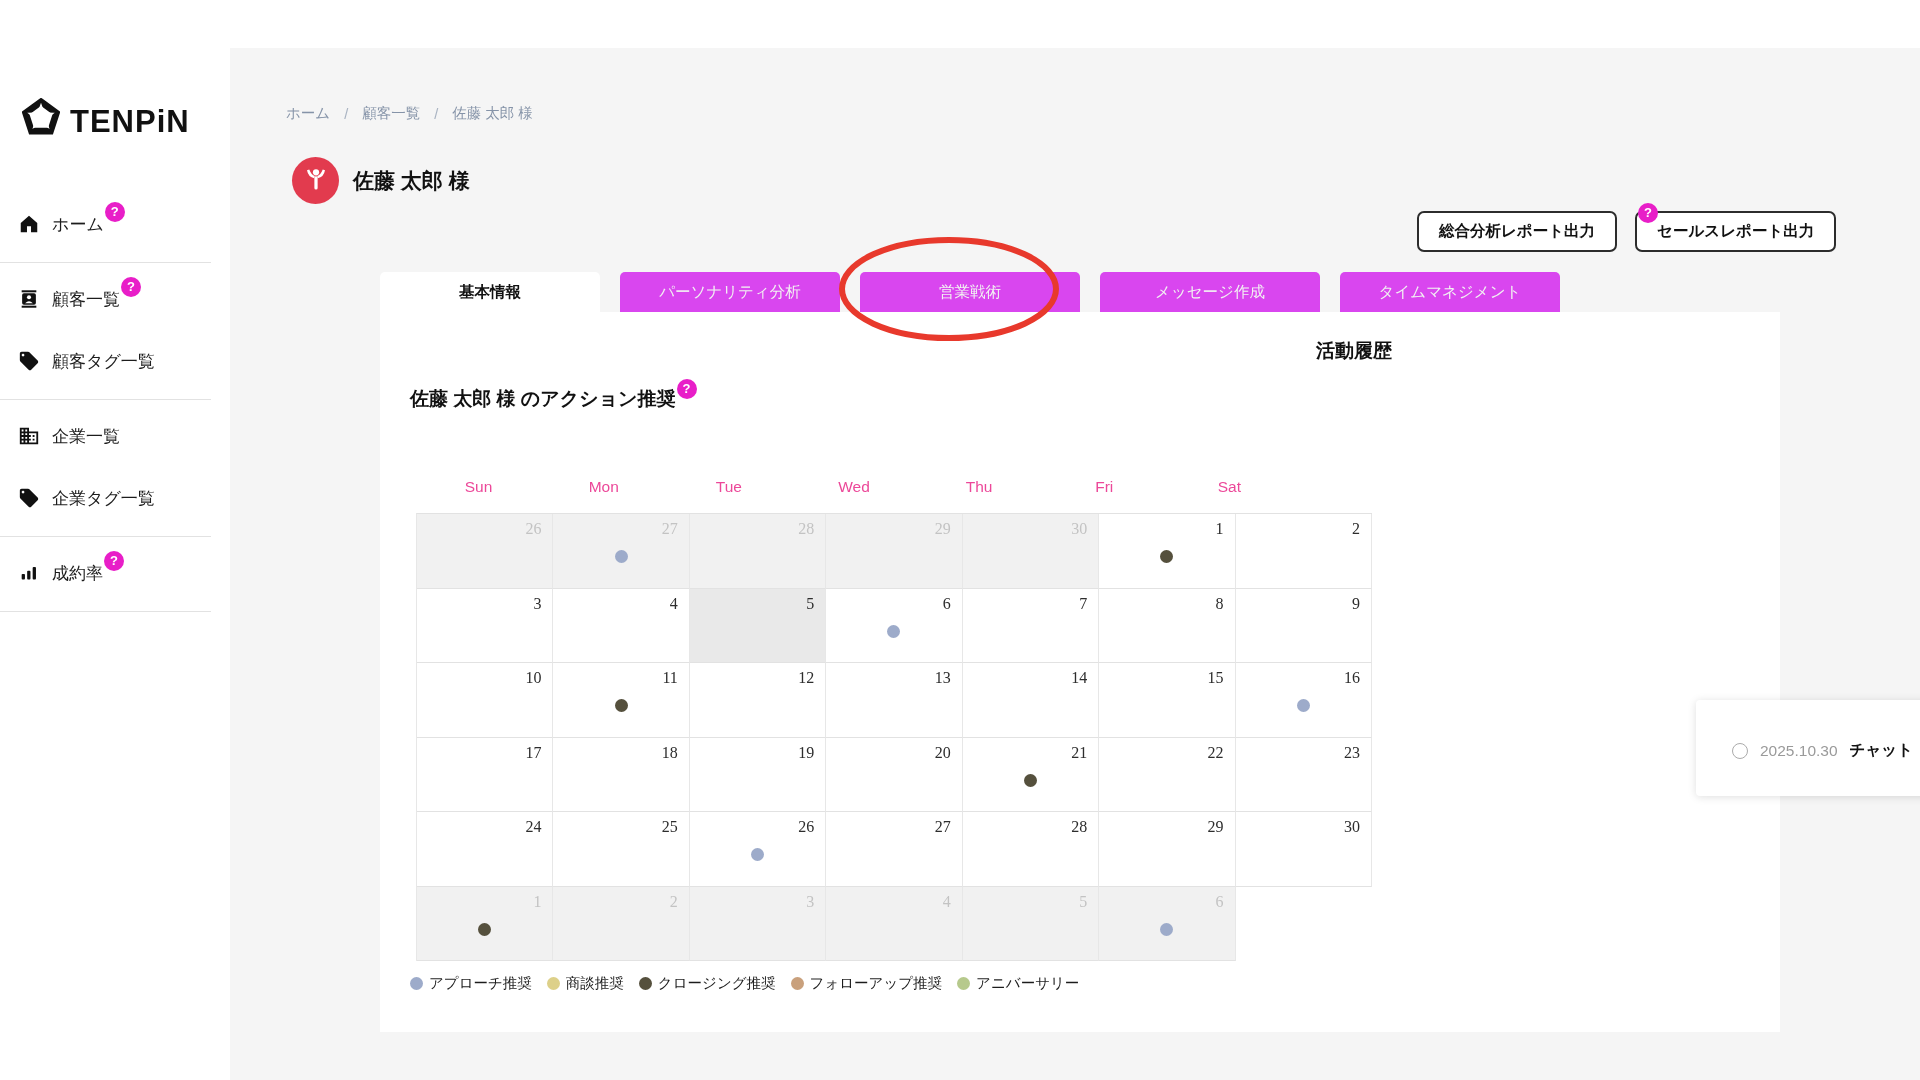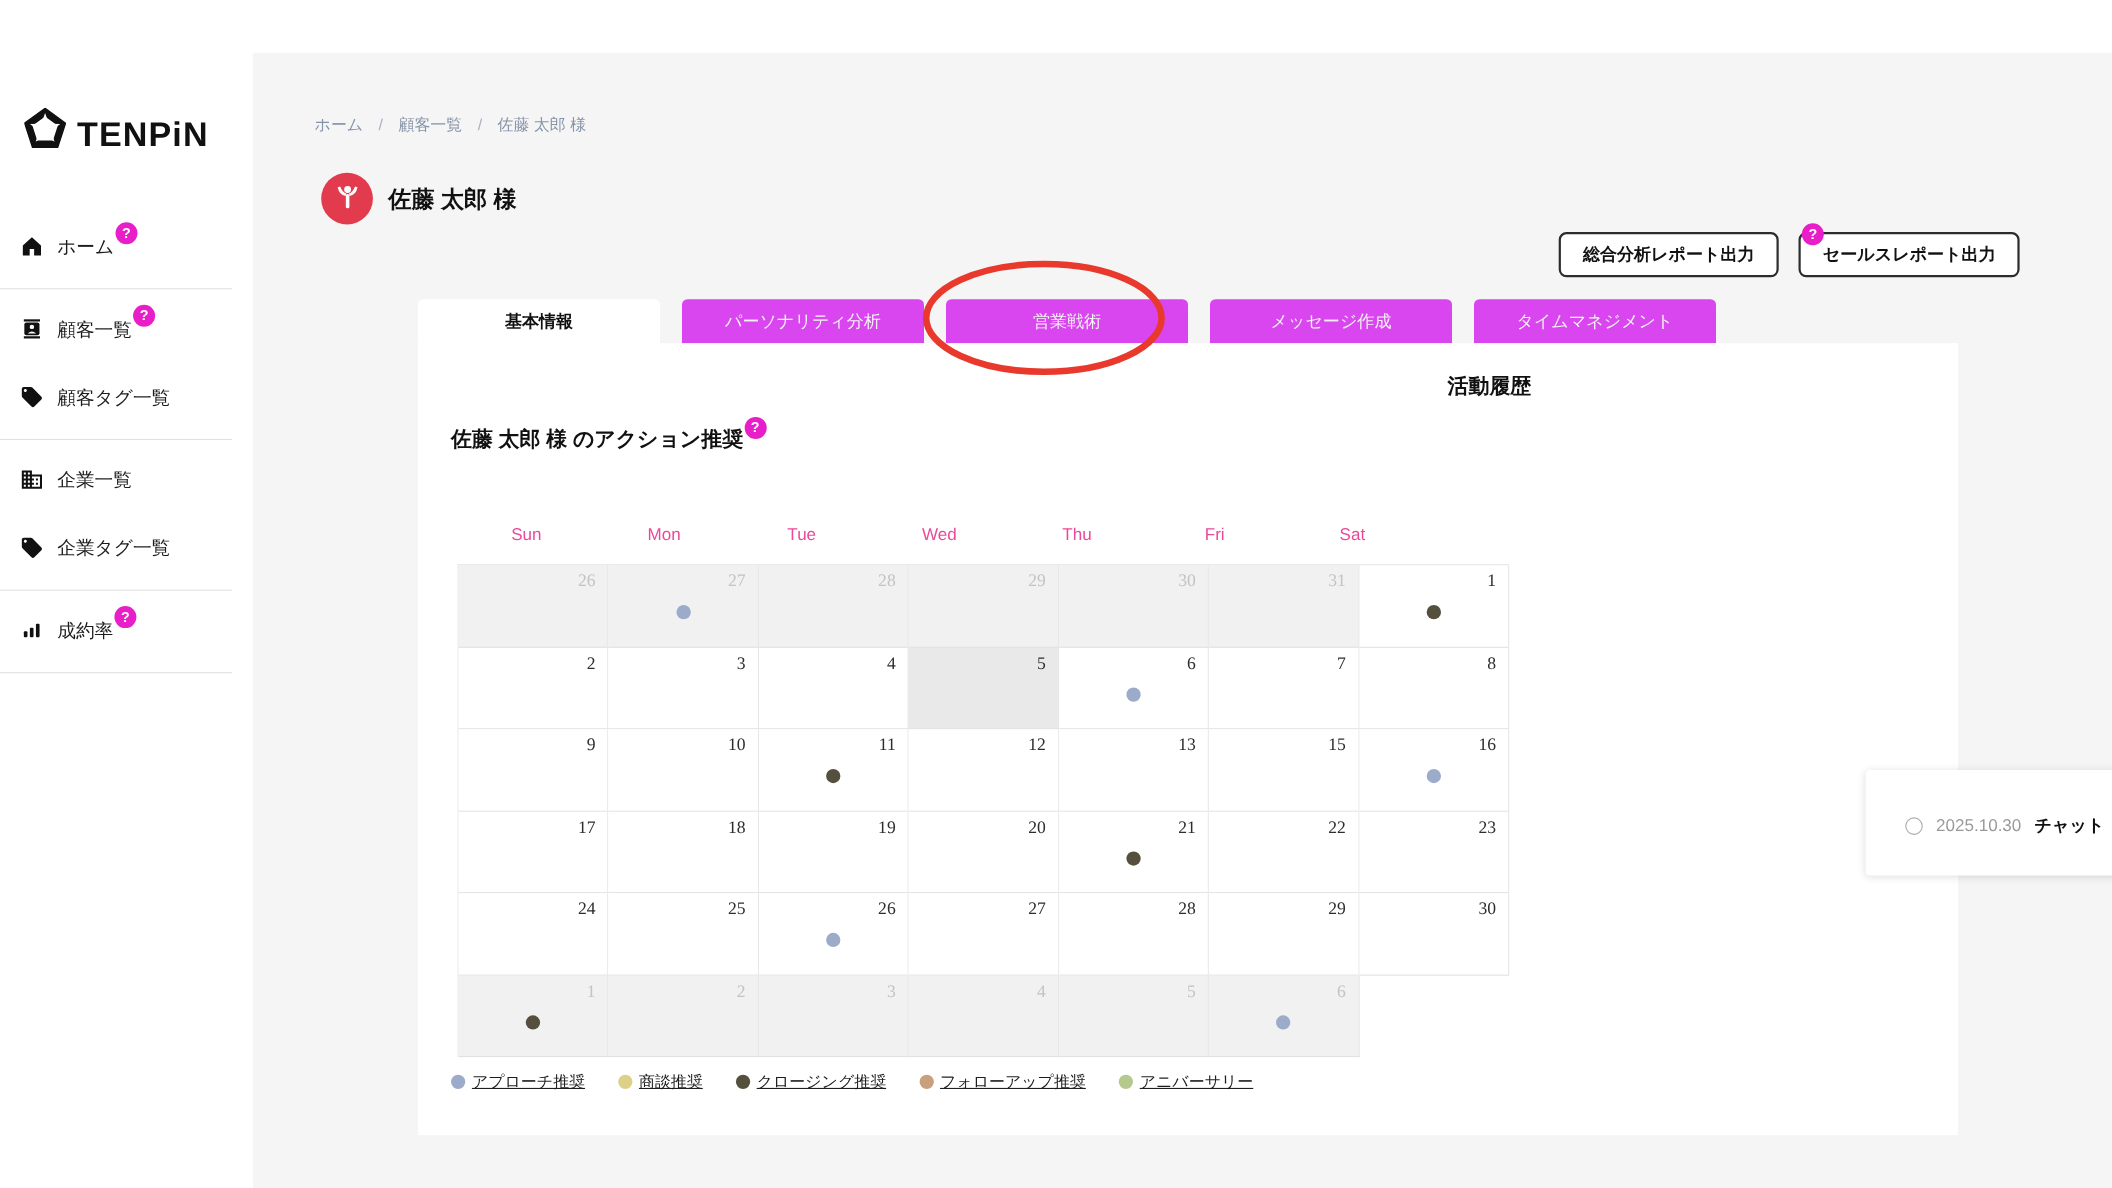--- a/index.html
+++ b/index.html
@@ -66,21 +66,21 @@
   .cal-cell { height:74.5px; border-right:1px solid #e7e7e7; border-bottom:1px solid #e2e2e2;
     background:#fff; position:relative; cursor:pointer; }
   .cal-cell.other { background:#f1f1f1; }
   .cal-cell.today { background:#e9e9e9; }
   .cal-num { position:absolute; right:11px; top:6px; font-size:16px; color:#2d2d2d;
     font-family:"Liberation Serif","DejaVu Serif",serif; }
   .cal-cell.other .cal-num { color:#c3c3c3; }
   .cal-dot { position:absolute; left:50%; top:36px; width:13px; height:13px; margin-left:-6.5px;
     border-radius:50%; }
 
-  .legend { position:absolute; left:30px; top:662px; display:flex; align-items:center; gap:30px;text-decoration:underline; }
+  .legend { position:absolute; left:30px; top:662px; display:flex; align-items:center; gap:15px; }
   .legend-item { display:flex; align-items:center; gap:6px; }
   .legend-dot { width:13px; height:13px; border-radius:50%; flex:0 0 13px; }
   .legend-label { font-size:14.5px; color:#1c1c1c; }
 
   
   .activity-card { position:absolute; left:1316px; top:388px; width:435px; height:96px; background:#fff;
     border-radius:4px; box-shadow:0 1px 8px rgba(0,0,0,0.13); }
   .activity-row { display:flex; align-items:center; gap:12px; padding:40px 0 0 36px; cursor:pointer; }
   .activity-ring { width:16px; height:16px; border:1.5px solid #ababab; border-radius:50%; flex:0 0 16px;
     background:#fff; }
@@ -232,23 +232,20 @@
       </div>
       <div class="cal-cell other">
         <div class="cal-num">28</div>
       </div>
       <div class="cal-cell other">
         <div class="cal-num">29</div>
       </div>
       <div class="cal-cell other">
         <div class="cal-num">30</div>
       </div>
-      <div class="cal-cell other">
-        <div class="cal-num">31</div>
-      </div>
       <div class="cal-cell">
         <div class="cal-num">1</div>
         <div class="cal-dot" style="background: rgb(85, 80, 61);"></div>
       </div>
       <div class="cal-cell">
         <div class="cal-num">2</div>
       </div>
       <div class="cal-cell">
         <div class="cal-num">3</div>
       </div>
@@ -276,20 +273,23 @@
       </div>
       <div class="cal-cell">
         <div class="cal-num">11</div>
         <div class="cal-dot" style="background: rgb(85, 80, 61);"></div>
       </div>
       <div class="cal-cell">
         <div class="cal-num">12</div>
       </div>
       <div class="cal-cell">
         <div class="cal-num">13</div>
+      </div>
+      <div class="cal-cell">
+        <div class="cal-num">14</div>
       </div>
       <div class="cal-cell">
         <div class="cal-num">15</div>
       </div>
       <div class="cal-cell">
         <div class="cal-num">16</div>
         <div class="cal-dot" style="background: rgb(157, 171, 202);"></div>
       </div>
       <div class="cal-cell">
         <div class="cal-num">17</div>

